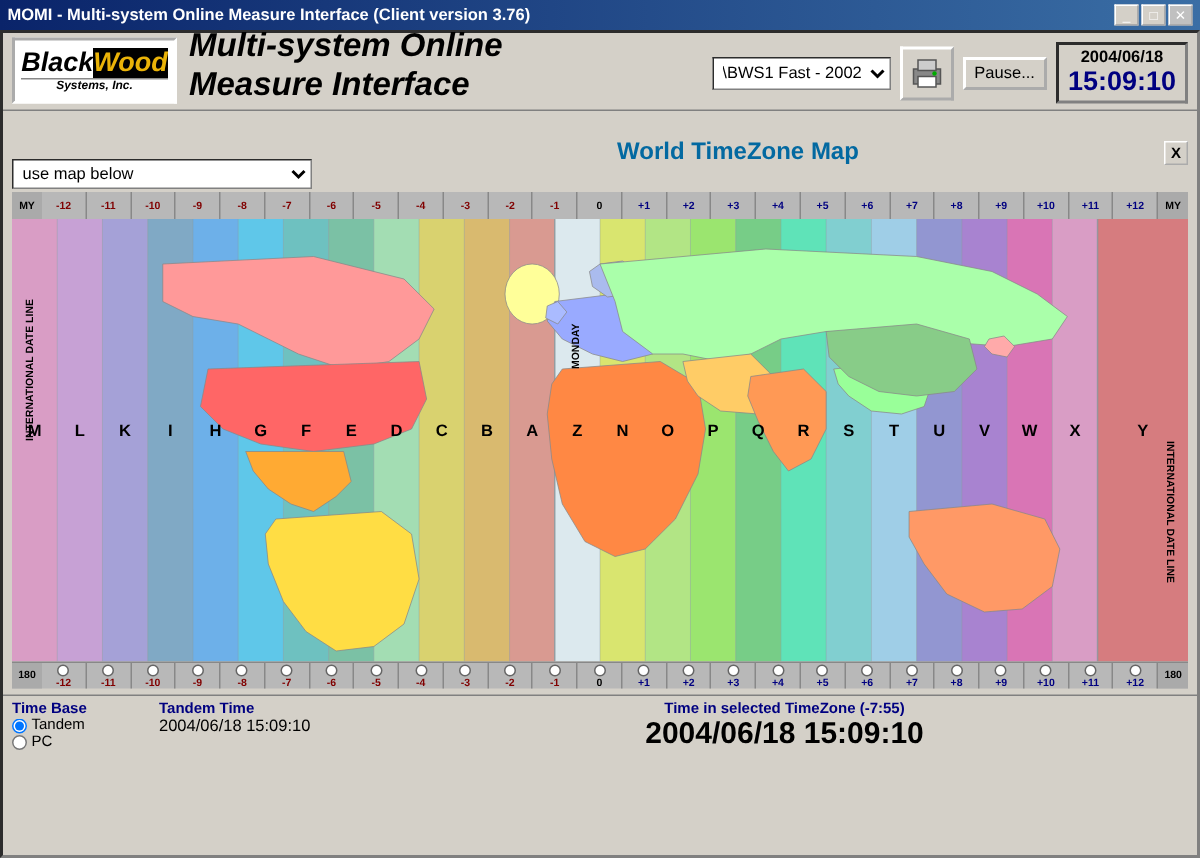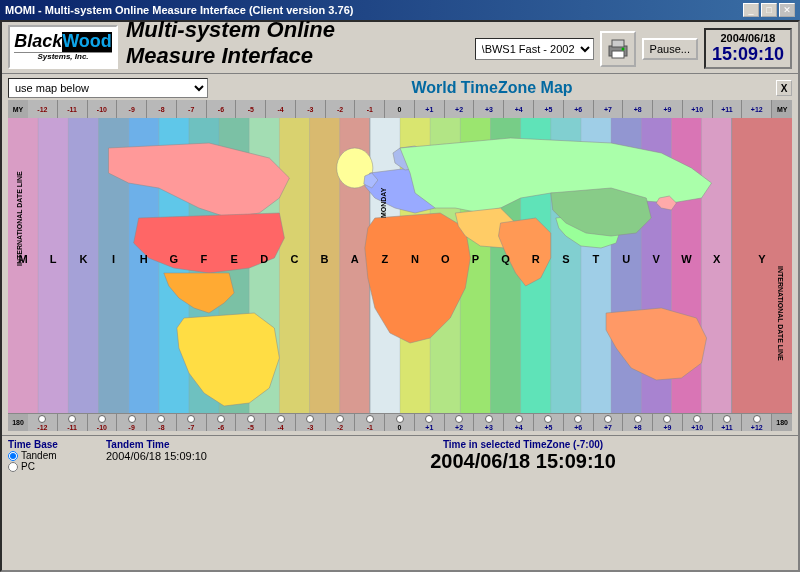--- a/index.html
+++ b/index.html
@@ -123,20 +123,21 @@
       gap: 4px;
     }
 
     .map-dropdown {
       height: 20px;
       font-size: 11px;
       background: white;
       border: 1px inset #808080;
       padding: 1px 2px;
       width: 200px;
+      margin-top: 28px;
     }
 
     .map-title-bar {
       flex: 1;
       text-align: center;
       font-size: 16px;
       font-weight: bold;
       color: #0369a1;
     }
 
@@ -271,21 +272,21 @@
 </div>
 
 <div class="main-window">
 
   <div class="header-bar">
 
     <div class="blackwood-logo">
       <div class="logo-inner">
         <div style="display:flex; align-items:baseline;">
           <span style="font-size:18px;font-weight:900;color:black;font-style:italic;">Black</span>
-            <span style="font-size:18px;font-weight:900;color:#0ea5e9;background:black;">Wood</span>
+            <span style="font-size:18px;font-weight:900;color:#eab308;background:black;font-style:italic;">Wood</span>
         </div>
         <div style="font-size:8px;color:black;font-style:italic;border-top:1px solid #888;">Systems, Inc.</div>
       </div>
     </div>
 
     <div class="app-title">Multi-system Online Measure Interface</div>
 
     <div class="header-controls">
       <select class="dropdown-select">
         <option>\BWS1 Fast - 2002</option>
@@ -643,20 +644,20 @@
         <span>PC</span>
       </div>
     </div>
 
     <div class="tandem-time-section">
       <div class="section-label">Tandem Time</div>
       <div class="time-value">2004/06/18 15:09:10</div>
     </div>
 
     <div class="selected-tz-section">
-      <div class="section-label">Time in selected TimeZone (-7:00)</div>
+      <div class="section-label">Time in selected TimeZone (-7:55)</div>
       <div class="time-value-large">2004/06/18 15:09:10</div>
     </div>
 
   </div>
 
 
 </div>
 
 </body></html>

